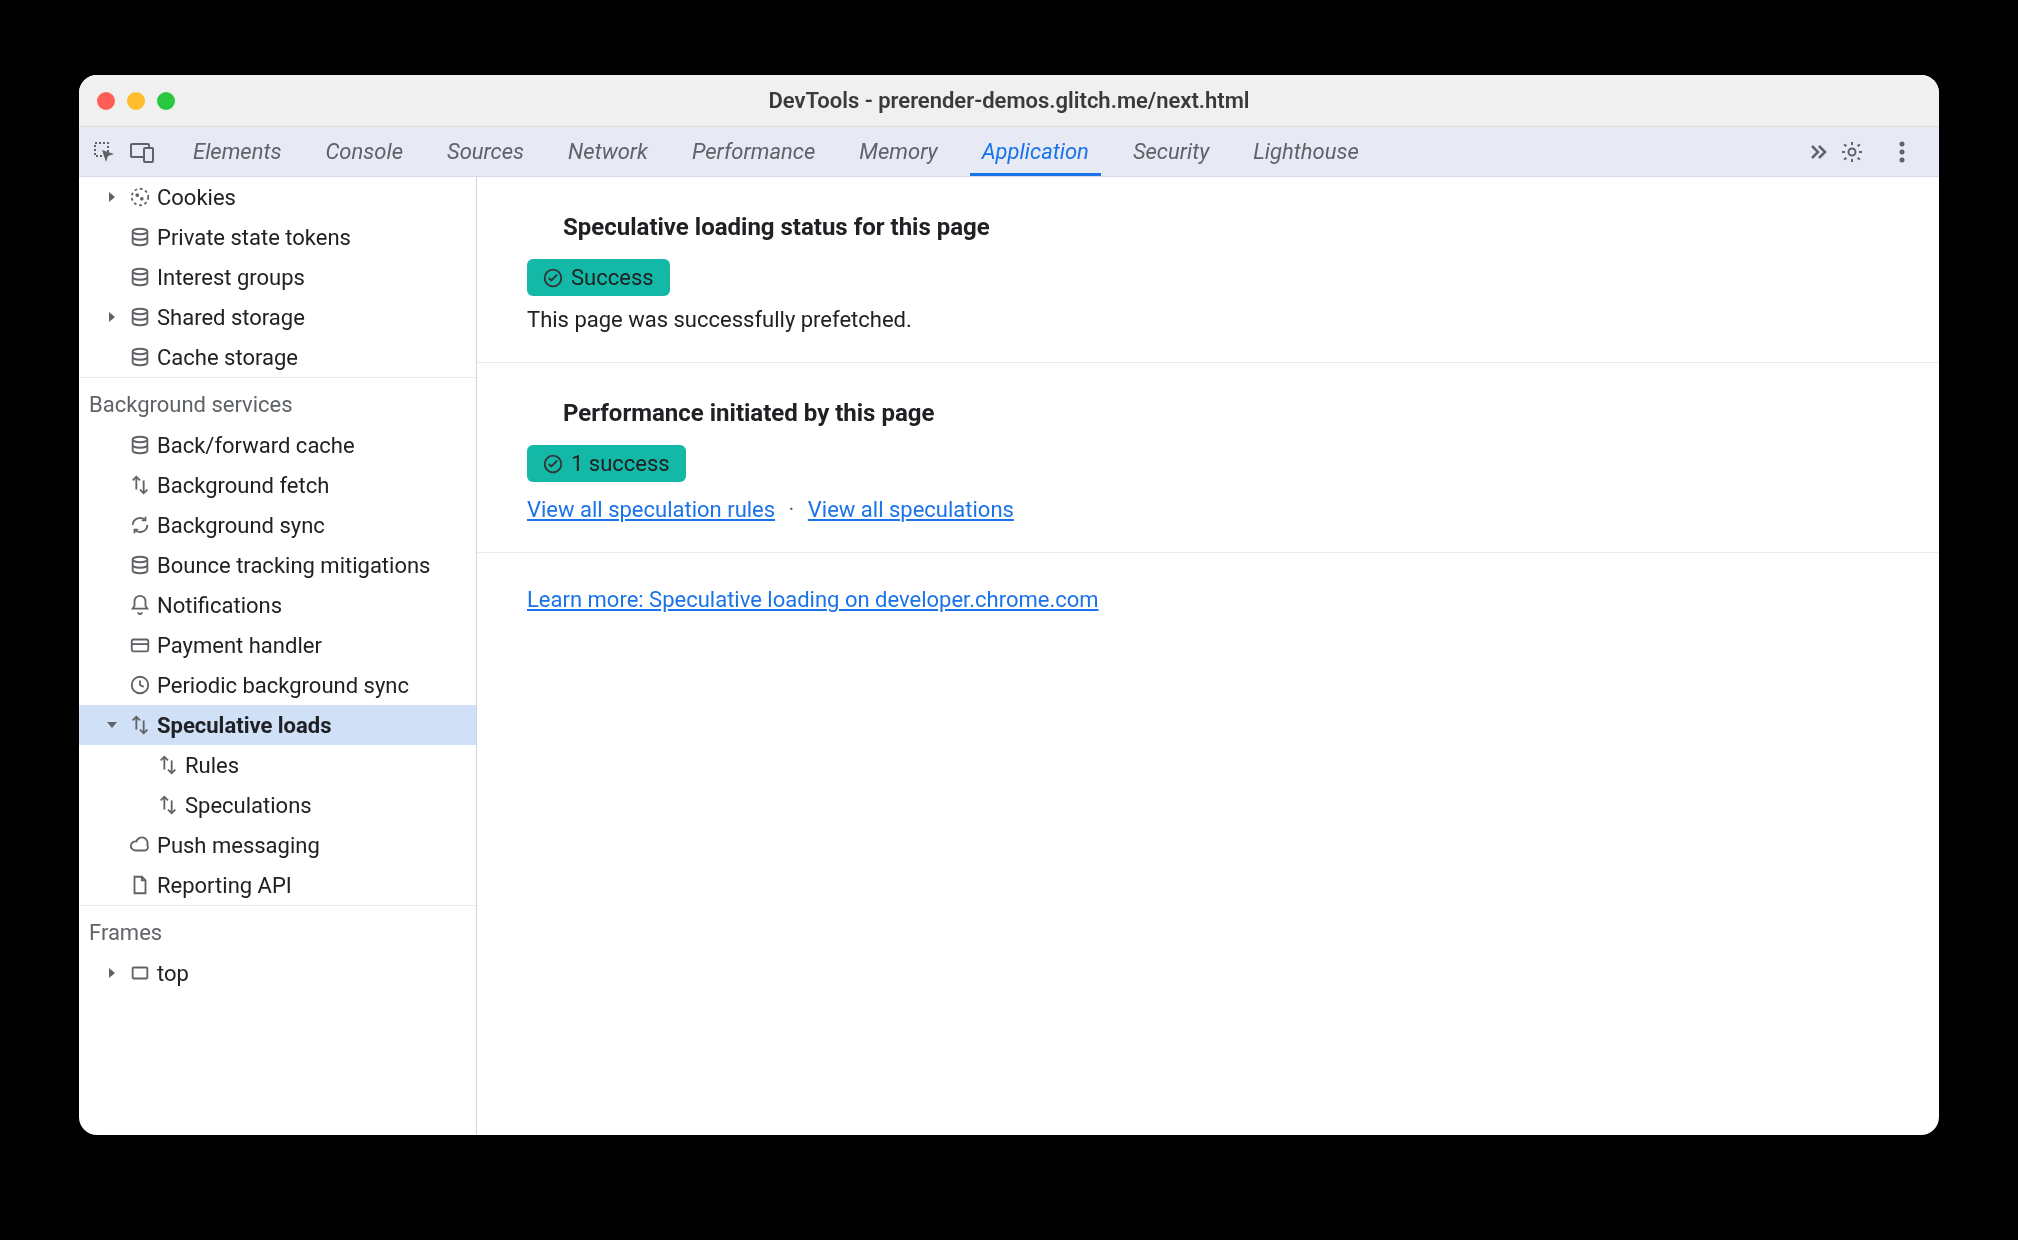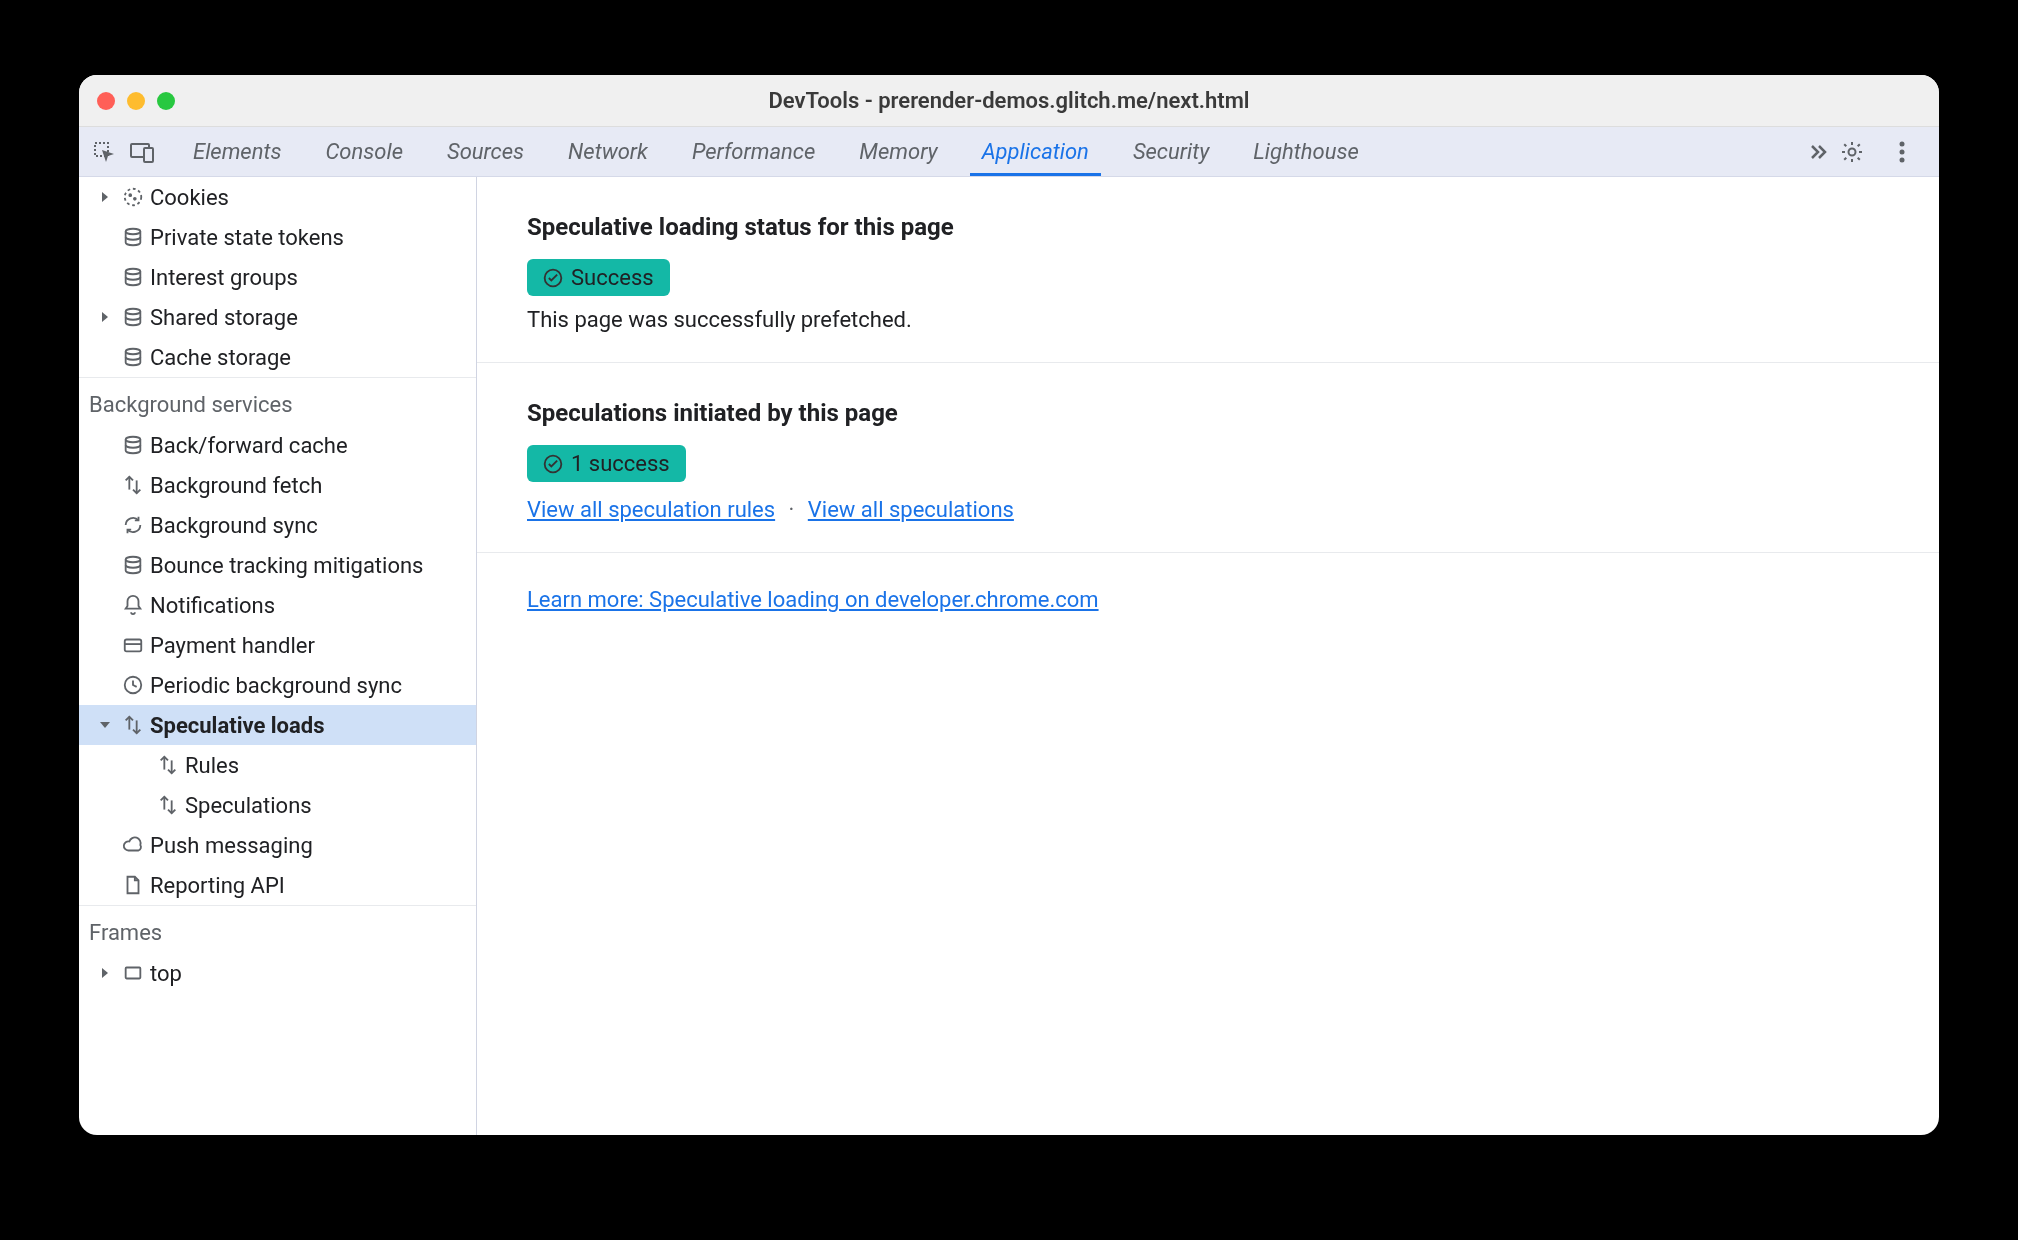--- a/index.html
+++ b/index.html
@@ -146,35 +146,36 @@
   .tree-item .arrow.spacer { visibility: hidden; }
   .tree-item .icon {
     width: 30px;
     display: flex;
     align-items: center;
     justify-content: center;
     color: #5f6368;
     flex-shrink: 0;
   }
   .tree-item .label { padding-left: 2px; }
-  .tree-item.depth-1 { padding-left: 13px; }
+  .tree-item.depth-1 { padding-left: 20px; }
   .tree-item.depth-2 { padding-left: 48px; }
   .main {
     flex: 1;
     overflow-y: auto;
   }
   .panel-section {
     padding: 36px 50px 30px 50px;
     border-bottom: 1px solid #e8eaed;
   }
   .panel-section h2 {
     font-size: 24px;
     font-weight: 700;
     color: #202124;
     margin-bottom: 18px;
+    margin-left: 36px;
   }
   .badge {
     display: inline-flex;
     align-items: center;
     gap: 8px;
     background: #14b8a6;
     color: #202124;
     padding: 6px 16px;
     border-radius: 6px;
     font-size: 22px;
@@ -491,21 +492,21 @@
               <circle cx="12" cy="12" r="10"></circle>
                 <path d="M7 12l3 3 7-7"></path>
             </svg>
           </span>
           <span>Success</span>
         </div>
         <div class="panel-text">This page was successfully prefetched.</div>
       </div>
 
       <div class="panel-section">
-        <h2>Speculations initiated by this page</h2>
+        <h2>Performance initiated by this page</h2>
         <div class="badge">
           <span class="icon">
             <svg width="20" height="20" viewBox="0 0 24 24" fill="none" stroke="currentColor" stroke-width="2.2">
               <circle cx="12" cy="12" r="10"></circle>
                 <path d="M7 12l3 3 7-7"></path>
             </svg>
           </span>
           <span>1 success</span>
         </div>
         <div class="link-row">

